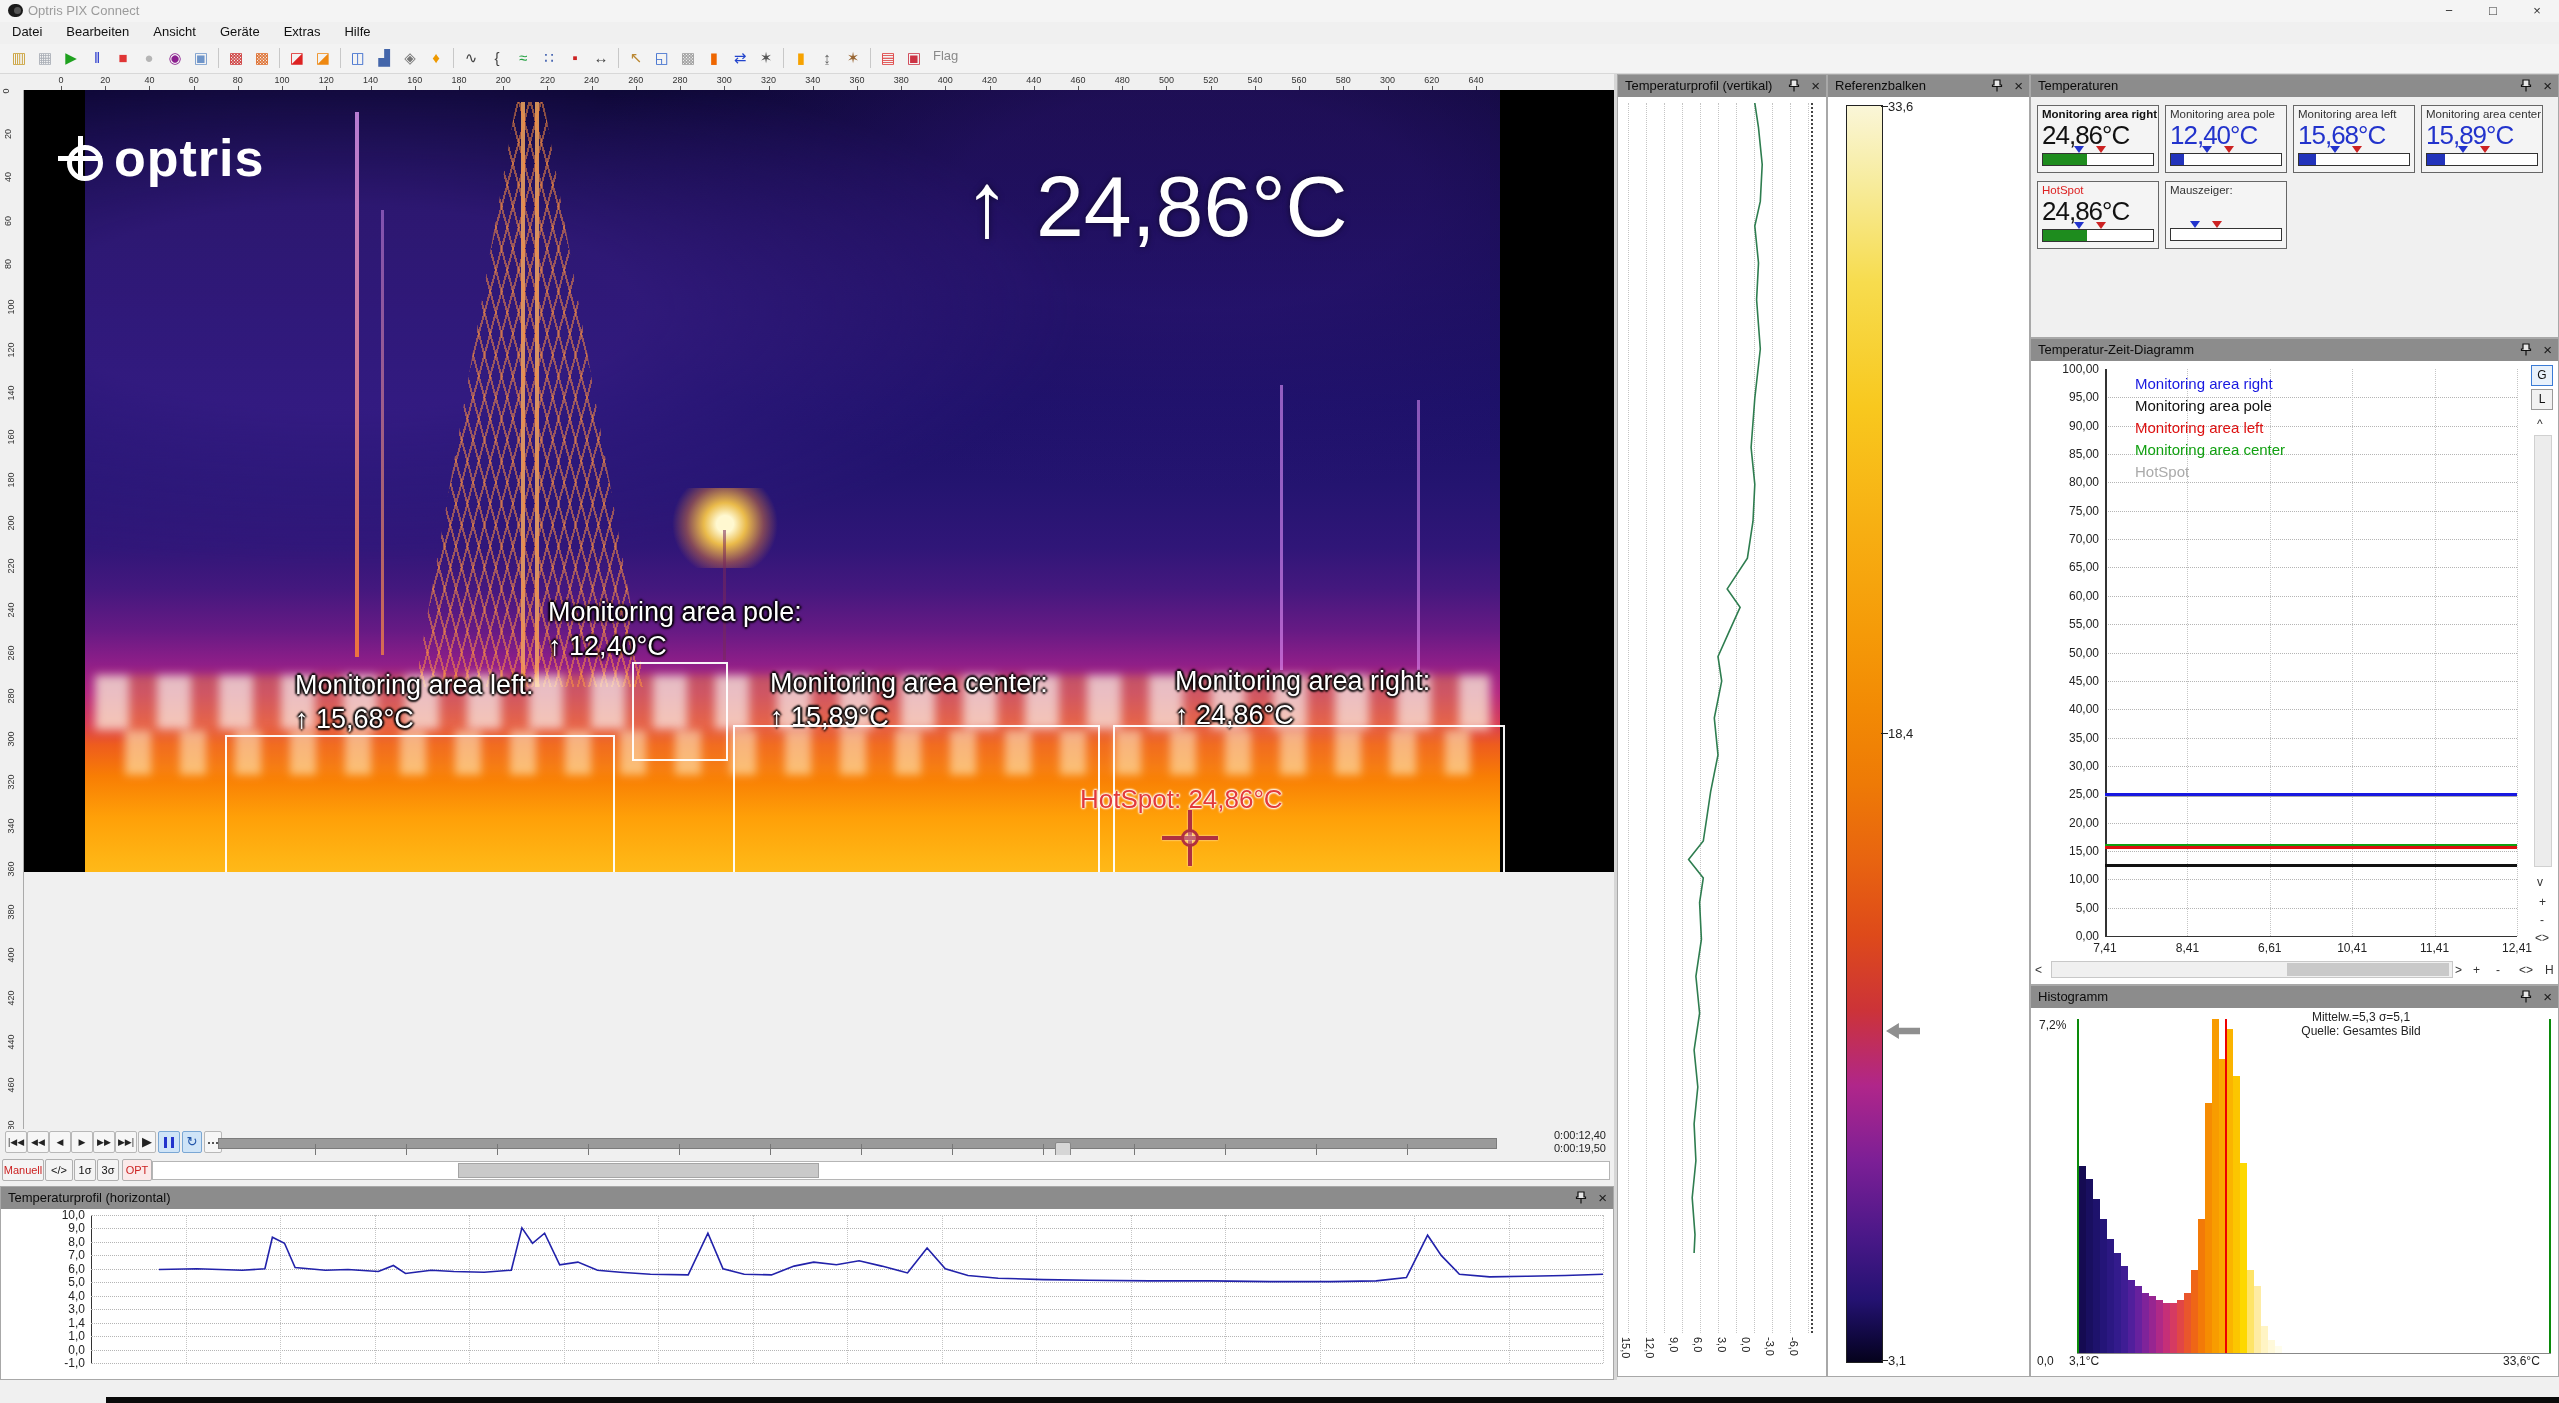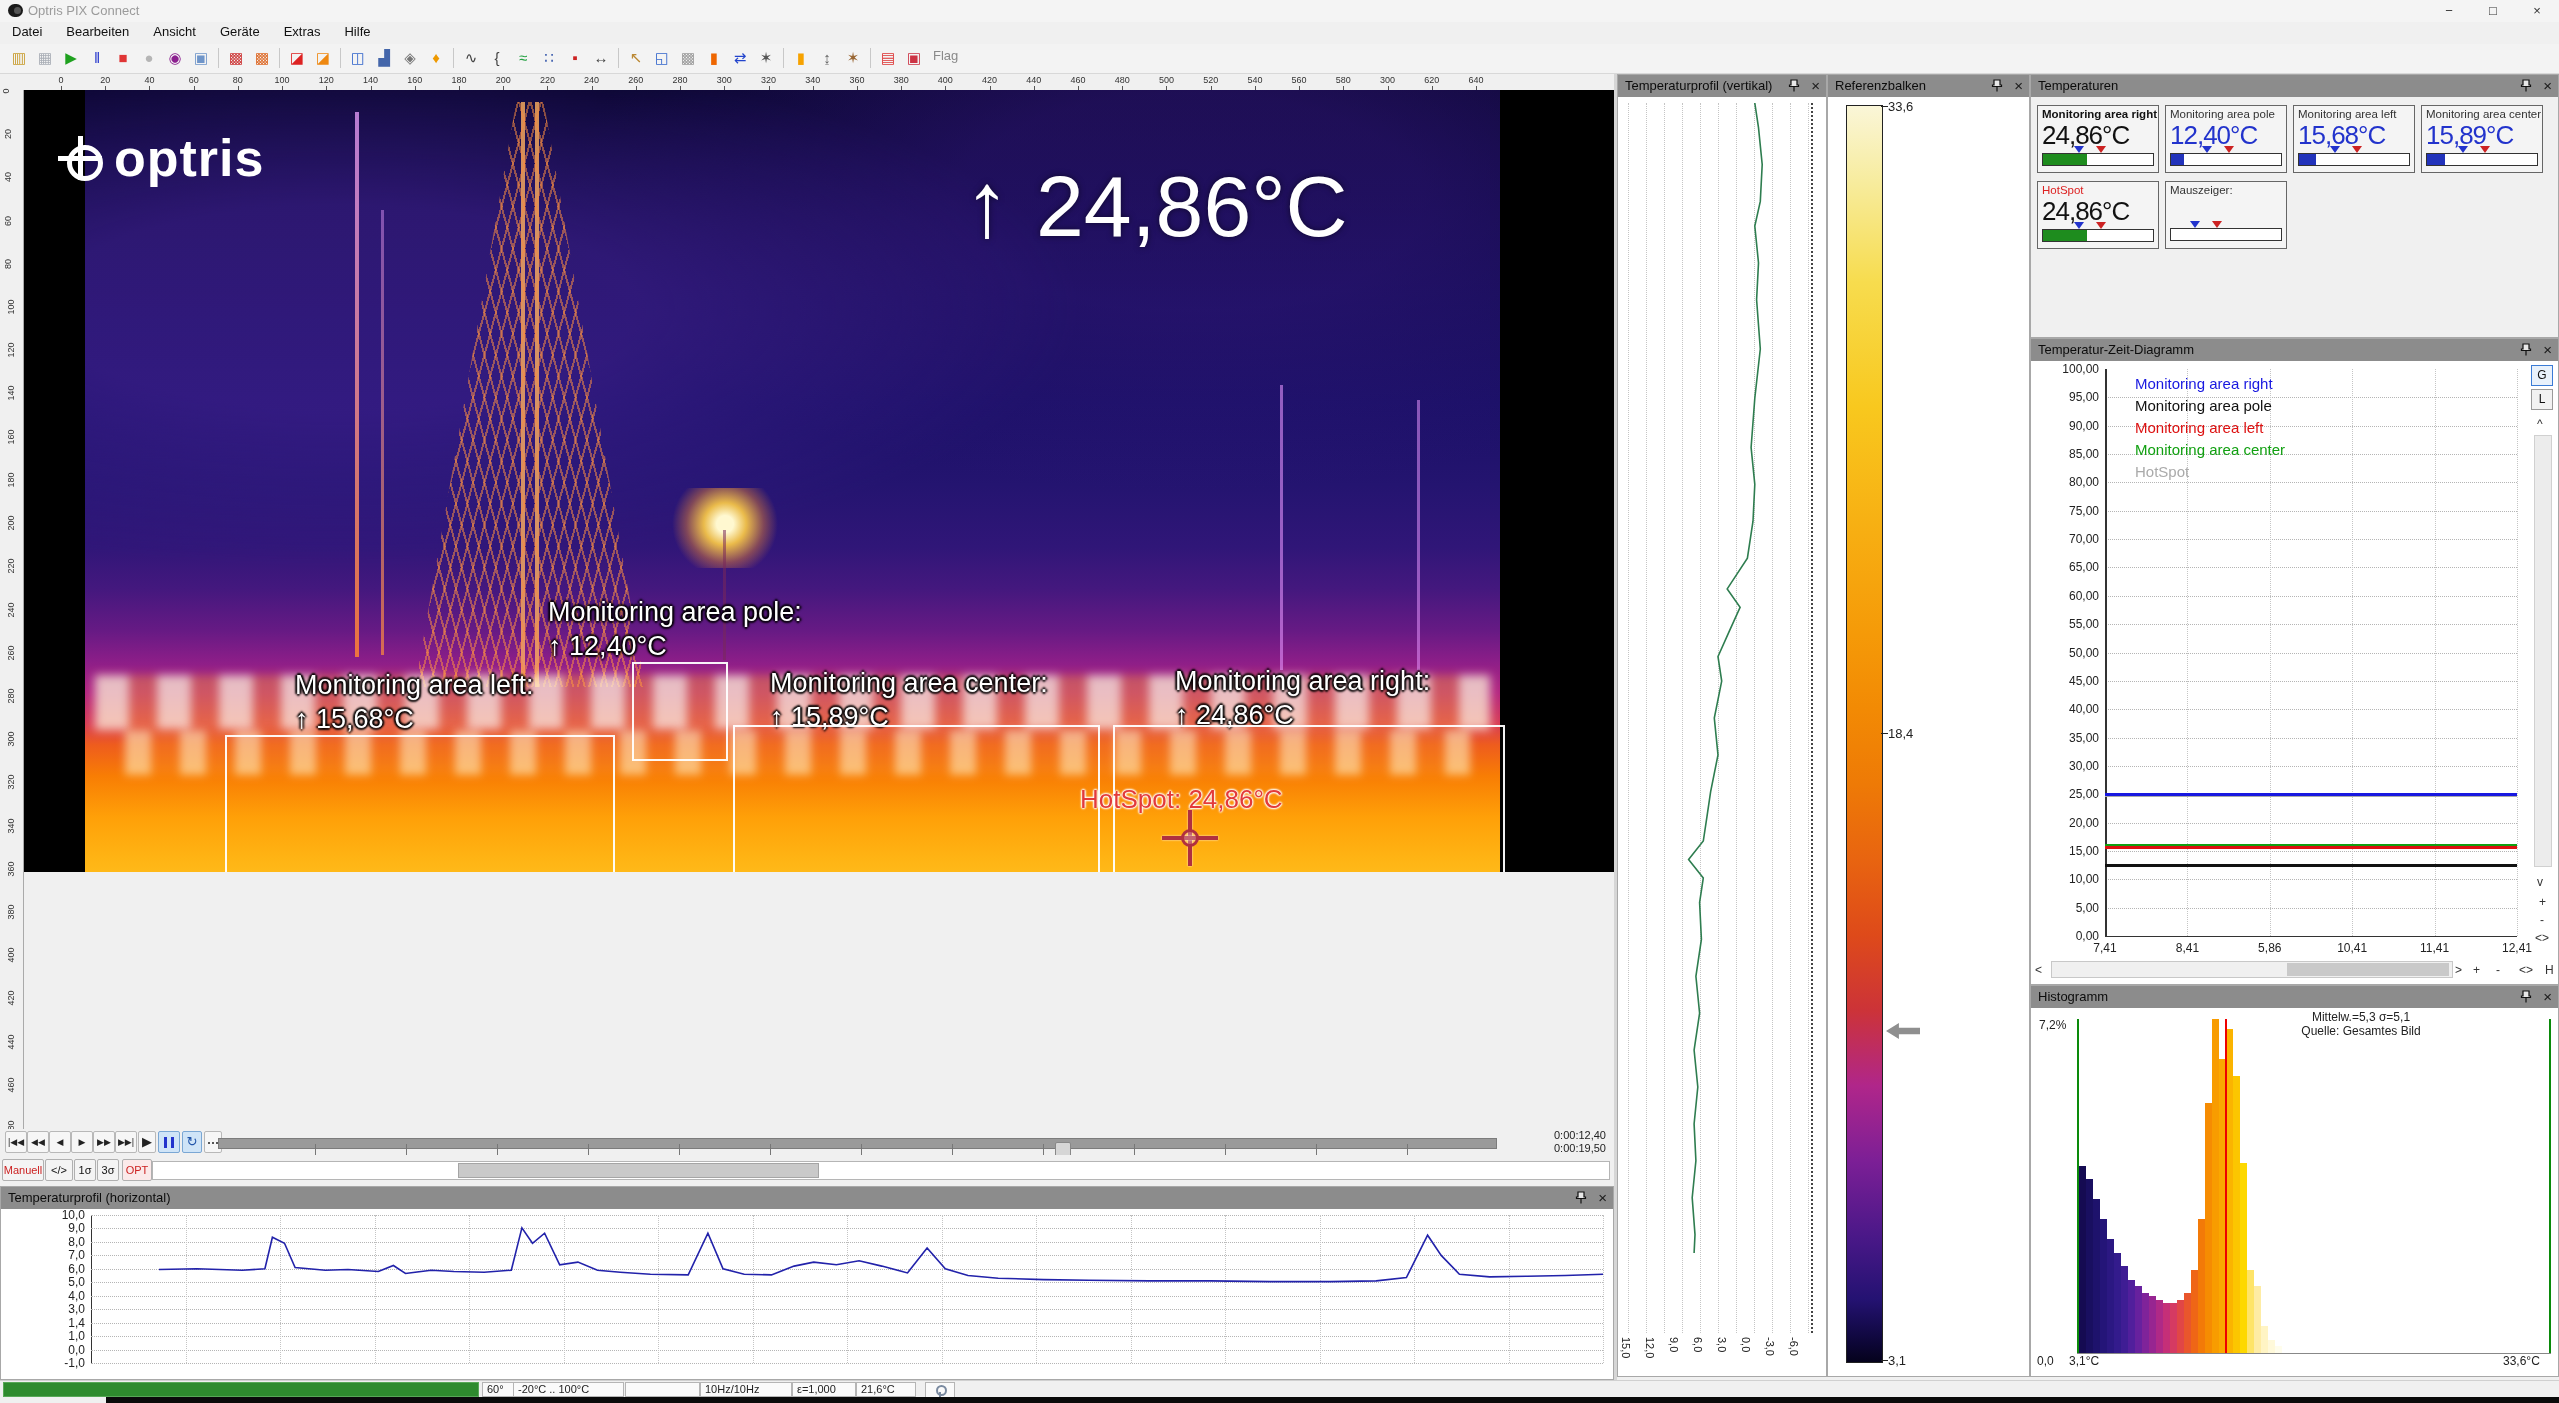--- a/index.html
+++ b/index.html
@@ -405,33 +405,20 @@
         <div class="dot-v" style="left: 1318.5px; top: 28px; height: 148px;"></div>
         <div class="dot-v" style="left: 1413px; top: 28px; height: 148px;"></div>
         <div class="dot-v" style="left: 1507.5px; top: 28px; height: 148px;"></div>
         <div class="dot-v" style="left: 1602px; top: 28px; height: 148px;"></div>
         <svg width="1512" height="148" style="left: 90px; top: 28px;">
           <polyline points="68.0,54.5 105.8,53.8 151.2,55.2 173.9,53.8 181.4,22.2 193.5,28.3 204.1,52.5 234.4,55.2 257.0,54.5 287.3,56.5 302.4,50.5 314.5,58.5 340.2,55.2 362.9,56.5 393.1,57.2 420.3,55.2 430.9,12.8 441.5,28.3 453.6,18.2 468.7,49.8 486.9,47.1 506.5,55.2 529.2,57.2 559.4,59.2 597.2,59.9 616.9,18.2 632.0,53.8 653.2,59.2 680.4,59.9 703.1,51.1 722.7,47.1 745.4,49.8 768.1,45.7 790.8,51.1 816.5,57.9 836.1,33.0 854.3,53.8 877.0,60.5 907.2,63.2 952.6,64.6 997.9,65.3 1058.4,65.9 1118.9,65.9 1179.4,66.6 1239.8,66.6 1285.2,65.9 1315.4,62.6 1336.6,20.2 1350.2,40.4 1368.4,59.2 1398.6,61.9 1436.4,61.2 1474.2,60.5 1512.0,59.2" fill="none" stroke="#2222aa" stroke-width="1.6"></polyline>
         </svg>
       </div>
   </div>
 
-  <div id="statusbar">
-    <div id="status-green"></div>
-    <div id="st-flag" style="left:925px">
-        <i></i>
-        <b></b>
-      </div>
-  <div class="st-field" style="left: 482px; width: 24px;">60°</div>
-      <div class="st-field" style="left: 513px; width: 101px;">-20°C .. 100°C</div>
-      <div class="st-field" style="left: 625px; width: 65px;"></div>
-      <div class="st-field" style="left: 700px; width: 82px;">10Hz/10Hz</div>
-      <div class="st-field" style="left: 792px; width: 54px;">ε=1,000</div>
-      <div class="st-field" style="left: 856px; width: 50px;">21,6°C</div>
-    </div>
   <div id="black-strip"></div>
   <div id="col-gap"></div>
 
   <div id="vprofile" class="panel" style="left:1617px;top:74px;width:210px;height:1303px">
     <div class="phead">
       <span>Temperaturprofil (vertikal)</span>
       <span class="ppin">
           <svg width="12" height="14">
             <path d="M3 1 h6 v5 h1.5 v1.5 H1.5 V6 H3 z M6 7.5 v5" stroke="#111" fill="#e8e8e8" stroke-width="1.2"></path>
           </svg>
@@ -602,21 +589,21 @@
         <div class="ylab" style="left: 8px; top: 533.3px;">10,00</div>
         <div class="dot-h" style="left: 74px; top: 540.3px; width: 412px;"></div>
         <div class="ylab" style="left: 8px; top: 561.65px;">5,00</div>
         <div class="dot-h" style="left: 74px; top: 568.65px; width: 412px;"></div>
         <div class="ylab" style="left: 8px; top: 590px;">0,00</div>
         <div class="dot-h" style="left: 74px; top: 597px; width: 412px;"></div>
         <div class="xlab" style="left: 74px; top: 602px;">7,41</div>
         <div class="dot-v" style="left: 156.4px; top: 30px; height: 567px;"></div>
         <div class="xlab" style="left: 156.4px; top: 602px;">8,41</div>
         <div class="dot-v" style="left: 238.8px; top: 30px; height: 567px;"></div>
-        <div class="xlab" style="left: 238.8px; top: 602px;">5,86</div>
+        <div class="xlab" style="left: 238.8px; top: 602px;">6,61</div>
         <div class="dot-v" style="left: 321.2px; top: 30px; height: 567px;"></div>
         <div class="xlab" style="left: 321.2px; top: 602px;">10,41</div>
         <div class="dot-v" style="left: 403.6px; top: 30px; height: 567px;"></div>
         <div class="xlab" style="left: 403.6px; top: 602px;">11,41</div>
         <div class="dot-v" style="left: 486px; top: 30px; height: 567px;"></div>
         <div class="xlab" style="left: 486px; top: 602px;">12,41</div>
         <div class="solid-v" style="left: 74px; top: 30px; height: 567px; width: 2px;"></div>
         <div class="solid-h" style="left: 74px; top: 597px; width: 412px;"></div>
         <div class="tc-line" style="left: 74px; top: 454.884px; width: 412px; background: rgb(170, 170, 170);"></div>
         <div class="tc-line" style="left: 74px; top: 453.75px; width: 412px; background: rgb(24, 24, 224);"></div>

